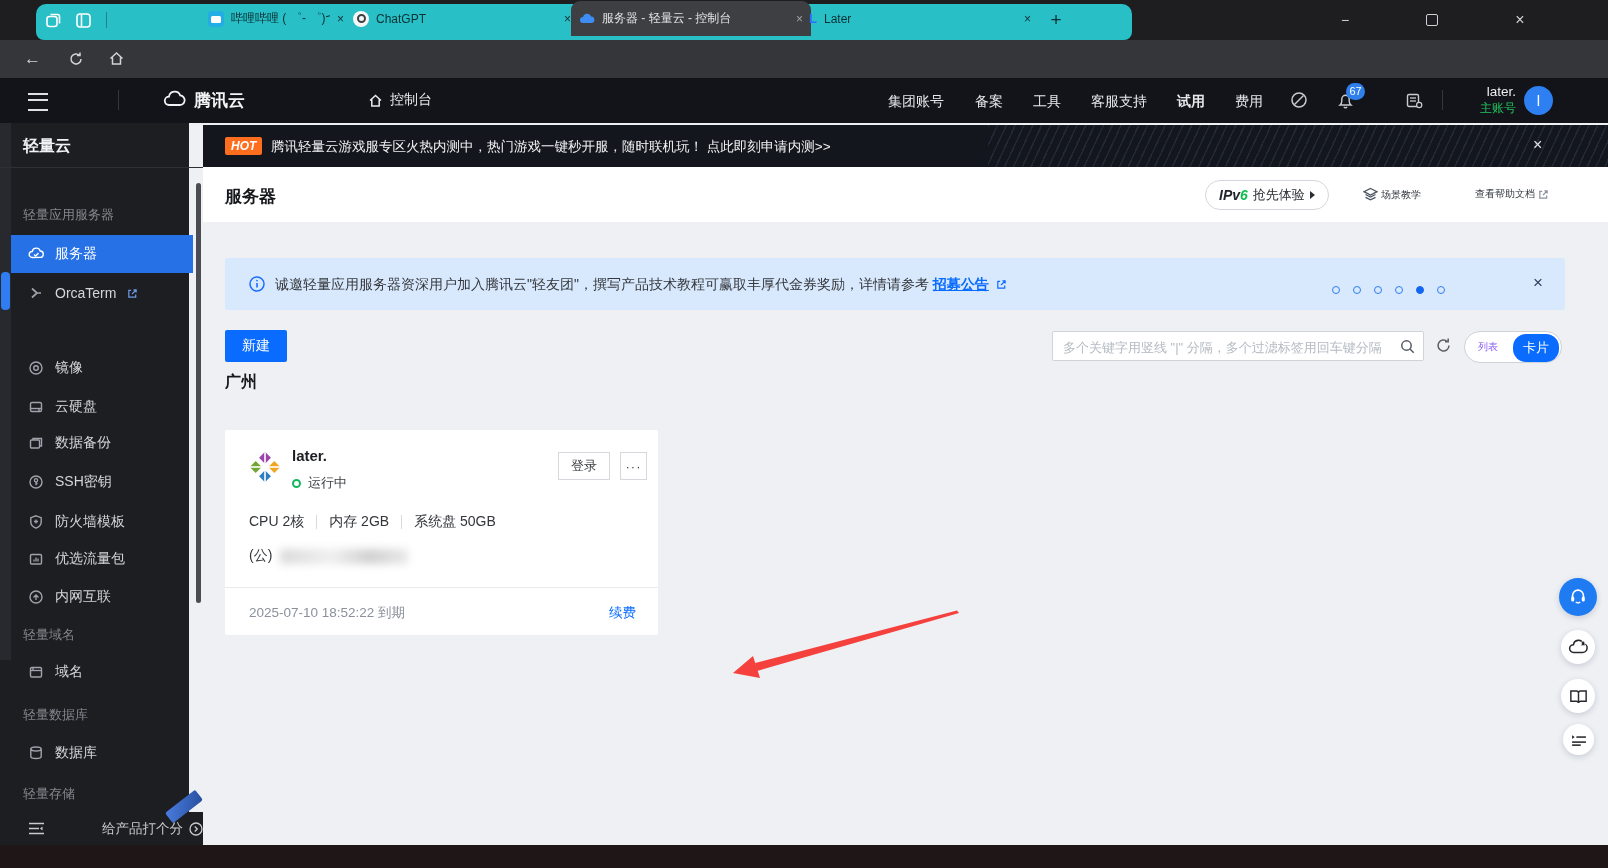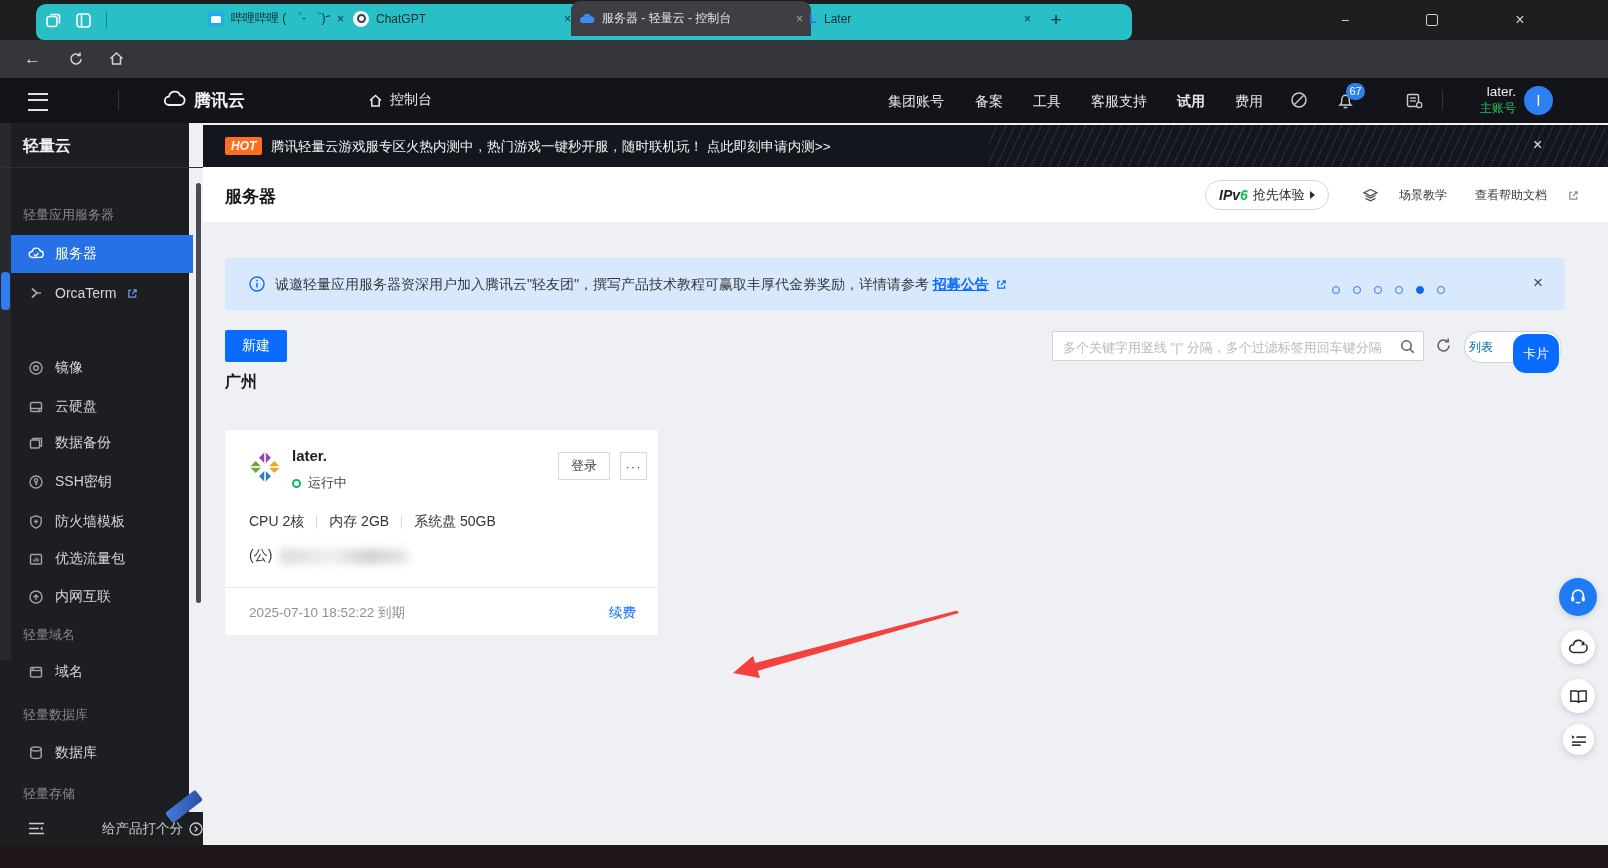--- a/index.html
+++ b/index.html
@@ -54,36 +54,36 @@
 
   
   .hotbanner{left:203px;top:125px;width:1405px;height:42px;background:#14161d;overflow:hidden;}
   .hotpattern{position:absolute;right:0;top:0;width:620px;height:42px;opacity:.55;
     background:repeating-linear-gradient(115deg,rgba(125,170,235,.22) 0 1.5px,transparent 1.5px 8px);}
   .hotbadge{position:absolute;left:22px;top:12px;background:#ff6e1e;color:#fff;font-size:12px;font-weight:700;font-style:italic;padding:2px 6px;border-radius:2px;}
   .hottext{position:absolute;left:68px;top:13px;color:#f2f3f5;font-size:13.5px;}
   .pageheader{left:203px;top:167px;width:1405px;height:55px;background:#fff;}
   .ptitle{position:absolute;left:22px;top:18px;font-size:17px;font-weight:700;color:#15171a;}
   .ipv6{position:absolute;left:1002px;top:13px;height:28px;border:1px solid #d3d7dd;border-radius:15px;display:flex;align-items:center;padding:0 13px;gap:5px;background:#fff;}
-  .hlink{font-size:12px;color:#353a41;display:flex;align-items:center;gap:21px;}
+  .hlink{font-size:10px;color:#353a41;display:flex;align-items:center;gap:3px;}
 
   .content{left:203px;top:222px;width:1405px;height:623px;background:#eef0f4;}
   .notice{position:absolute;left:22px;top:36px;width:1340px;height:52px;background:#d9e9fd;border-radius:3px;}
   .notice .txt{position:absolute;left:50px;top:18px;font-size:14px;color:#34373c;}
   .notice .lnk{color:#0a6cff;font-weight:700;text-decoration:underline;}
   .dot{width:8px;height:8px;border-radius:50%;border:1.5px solid #2f7df0;box-sizing:border-box;display:inline-block;margin-left:13px;}
   .dot.on{background:#1266f1;border-color:#1266f1;}
 
   .btn-blue{position:absolute;left:22px;top:108px;width:62px;height:32px;background:#0a6cff;color:#fff;font-size:14px;display:flex;align-items:center;justify-content:center;border-radius:2px;}
   .fsearch{position:absolute;left:849px;top:109px;width:372px;height:30px;background:#fff;border:1px solid #d0d4da;border-radius:2px;box-sizing:border-box;}
   .fsearch input{position:absolute;left:8px;top:2px;width:320px;height:24px;border:0;outline:none;font-size:13px;color:#333;font-family:inherit;}
   .fsearch input::placeholder{color:#b5bac2;}
   .toggle{position:absolute;left:1261px;top:109px;width:96px;height:30px;border:1px solid #cdd1d8;border-radius:16px;background:#fff;display:flex;align-items:center;}
-  .toggle .t1{font-size:12px;color:#0369a1;margin-left:4px;}
-  .toggle .t2{position:absolute;right:2px;top:2px;width:46px;height:39px;background:#0a6cff;border-radius:13px;color:#fff;font-size:13px;display:flex;align-items:center;justify-content:center;}
+  .toggle .t1{font-size:10px;color:#8b5cf6;margin-left:13px;}
+  .toggle .t2{position:absolute;right:2px;top:2px;width:46px;height:28px;background:#0a6cff;border-radius:13px;color:#fff;font-size:13px;display:flex;align-items:center;justify-content:center;}
 
   .region{position:absolute;left:22px;top:150px;font-size:16px;font-weight:700;color:#16181c;}
   .card{position:absolute;left:22px;top:208px;width:433px;height:205px;background:#fff;border-radius:2px;}
   .card .name{position:absolute;left:67px;top:17px;font-size:15px;font-weight:700;color:#1c1e21;}
   .card .status{position:absolute;left:67px;top:44px;display:flex;align-items:center;gap:7px;font-size:13px;color:#3c4046;}
   .gdot{width:9px;height:9px;border-radius:50%;border:2.5px solid #12b75f;box-sizing:border-box;}
   .cbtn{position:absolute;top:22px;height:28px;border:1px solid #d6d8dd;background:#fff;color:#3a3d42;font-size:13px;display:flex;align-items:center;justify-content:center;box-sizing:border-box;}
   .specs{position:absolute;left:24px;top:83px;display:flex;align-items:center;font-size:14px;color:#33363b;}
   .spec-sep{width:1px;height:14px;background:#d8dade;margin:0 12px;}
   .ipline{position:absolute;left:24px;top:117px;display:flex;align-items:center;gap:8px;font-size:14px;color:#33363b;}

